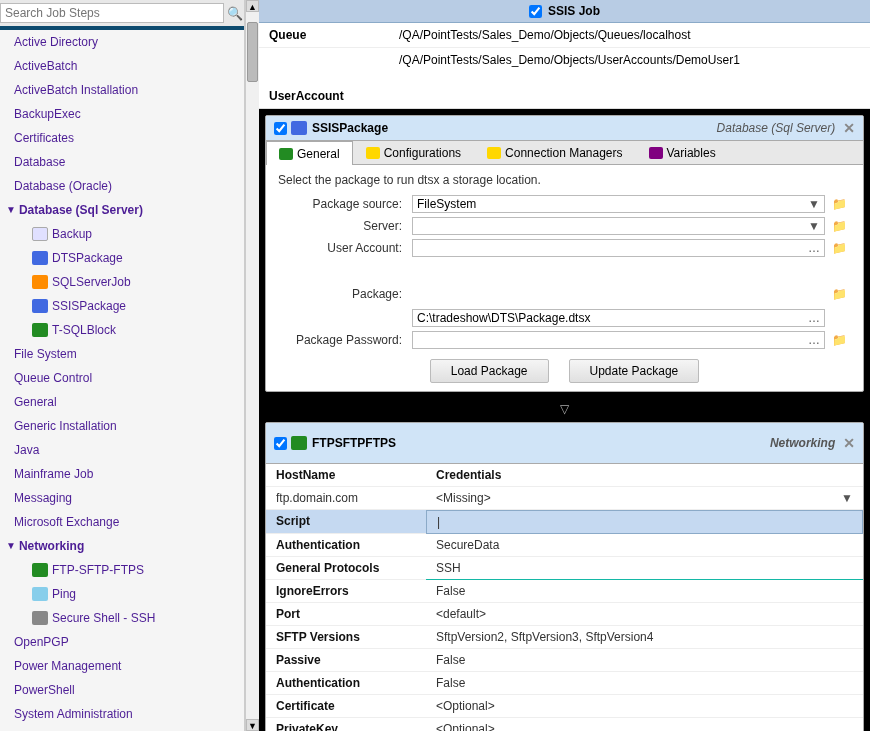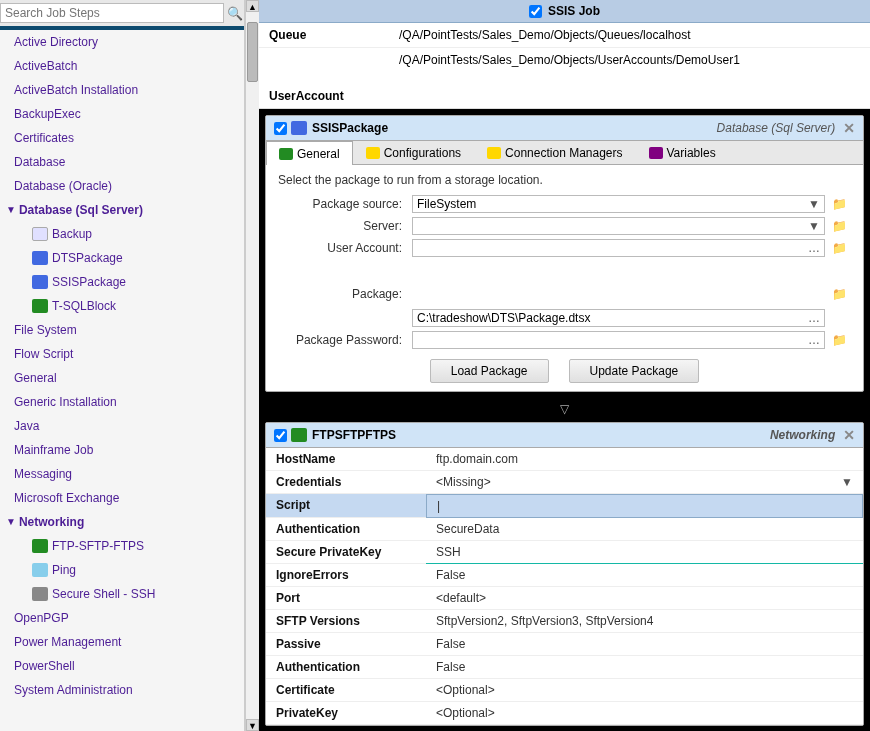--- a/index.html
+++ b/index.html
@@ -28,21 +28,21 @@
     .job-box-body { padding: 8px 12px; }
     .select-text { color: #333; margin-bottom: 8px; }
     .form-grid { display: grid; grid-template-columns: 130px 1fr 22px; gap: 4px 4px; align-items: center; }
     .form-label { text-align: right; padding-right: 6px; color: #333; }
     .btn-row { display: flex; justify-content: center; gap: 20px; margin-top: 10px; }
     .btn-action { padding: 4px 20px; background: linear-gradient(#f5f5f5, #e0e0e0); border: 1px solid #bbb; cursor: pointer; font-size: 12px; border-radius: 2px; }
     .expand-icon { text-align: center; padding: 4px; color: #aaa; }
 
     
     .ftps-box { margin: 2px 6px 6px 6px; background: #fff; border: 1px solid #aaa; border-radius: 2px; }
-    .ftps-header { background: #d0e4f7; padding: 4px 8px; display: flex; align-items: center; font-weight: bold; font-size: 12px; border-bottom: 1px solid #aaa; }
+    .ftps-header { background: #d0e4f7; padding: 12px 8px; display: flex; align-items: center; font-weight: bold; font-size: 12px; border-bottom: 1px solid #aaa; }
     .ftps-grid { display: grid; grid-template-columns: 160px 1fr; gap: 0; }
     .ftps-grid .cell { padding: 4px 10px; border-bottom: 1px solid #eee; }
     .ftps-grid .cell.label { font-weight: bold; color: #111; }
     .ftps-grid .cell.value { color: #333; }
     .ftps-grid .cell.highlighted { background: #c5d9f1; }
   </style>
 </head>
 <body>
 
 <div id="sidebar">
@@ -81,32 +81,36 @@
 
     <div class="sidebar-item sub" style="padding-left:32px;">
       <span class="item-icon" style="background:#e0e0ff; border:1px solid #aaa; border-radius:2px; margin-right:4px; width:16px; height:14px; display:inline-flex;"></span>
       <span>Backup</span>
     </div>
     <div class="sidebar-item sub" style="padding-left:32px;">
       <span class="item-icon" style="background:#4169e1; border-radius:2px; margin-right:4px; width:16px; height:14px; display:inline-flex;"></span>
       <span>DTSPackage</span>
     </div>
     <div class="sidebar-item sub" style="padding-left:32px;">
+      <span class="item-icon" style="background:#ff8c00; border-radius:2px; margin-right:4px; width:16px; height:14px; display:inline-flex;"></span>
+      <span>SQLServerJob</span>
+    </div>
+    <div class="sidebar-item sub" style="padding-left:32px;">
       <span class="item-icon" style="background:#4169e1; border-radius:2px; margin-right:4px; width:16px; height:14px; display:inline-flex;"></span>
       <span>SSISPackage</span>
     </div>
     <div class="sidebar-item sub" style="padding-left:32px;">
       <span class="item-icon" style="background:#228b22; border-radius:2px; margin-right:4px; width:16px; height:14px; display:inline-flex;"></span>
       <span>T-SQLBlock</span>
     </div>
     <div class="sidebar-item">
         <span>File System</span>
       </div>
     <div class="sidebar-item">
-        <span>Flow Script</span>
+        <span>Queue Control</span>
       </div>
     <div class="sidebar-item">
         <span>General</span>
       </div>
     <div class="sidebar-item">
         <span>Generic Installation</span>
       </div>
     <div class="sidebar-item">
         <span>Java</span>
       </div>
@@ -197,21 +201,21 @@
       <div class="tab">
         <span style="width:14px;height:12px;background:#ffd700;border-radius:2px;display:inline-block;"></span>
         <span>Connection Managers</span>
       </div>
       <div class="tab">
         <span style="width:14px;height:12px;background:#800080;border-radius:2px;display:inline-block;"></span>
         <span>Variables</span>
       </div>
     </div>
     <div class="job-box-body">
-      <div class="select-text" style="margin-bottom:8px;">Select the package to run from a storage location.</div>
+      <div class="select-text" style="margin-bottom:8px;">Select the package to run dtsx a storage location.</div>
       <div class="form-grid">
 
         <div class="form-label">Package source:</div>
         <div style="border:1px solid #bbb; padding:1px 4px; background:#fff; display:flex; align-items:center;">
           <span style="flex:1;">FileSystem</span>
           <span style="color:#555;">▼</span>
         </div>
         <div style="display:flex; align-items:center; justify-content:center;">
           <span style="color:#ffd700;">📁</span>
         </div>
@@ -265,37 +269,37 @@
     <div class="ftps-header">
       <input type="checkbox" checked="" style="margin-right: 4px;">
       <span style="width:16px;height:14px;background:#228b22;border-radius:2px;margin-right:5px;display:inline-block;"></span>
       <span style="flex:1;">FTPSFTPFTPS</span>
       <span style="font-style:italic; color:#555; margin-right:8px;">Networking</span>
       <span style="color:#888; cursor:pointer; font-size:14px;">✕</span>
     </div>
     <div class="ftps-grid">
 
       <div class="cell label" style="padding:4px 10px; border-bottom:1px solid #eee;">HostName</div>
+      <div class="cell label" style="padding:4px 10px; border-bottom:1px solid #eee; font-weight:bold;">Credentials</div>
+
       <div class="cell value" style="padding:4px 10px; border-bottom:1px solid #eee;">ftp.domain.com</div>
-
-      <div class="cell label" style="padding:4px 10px; border-bottom:1px solid #eee; font-weight:bold;">Credentials</div>
       <div class="cell value" style="padding:4px 10px; border-bottom:1px solid #eee; display:flex; align-items:center;">
         <span style="flex:1;">&lt;Missing&gt;</span>
         <span style="color:#555;">▼</span>
       </div>
 
       <div class="cell label highlighted" style="padding:4px 10px; border-bottom:1px solid #eee; background:#c5d9f1;">Script</div>
       <div class="cell value highlighted" style="padding:4px 10px; border-bottom:1px solid #eee; background:#c5d9f1; border:1px solid #8baac8;">
         <span>|</span>
       </div>
 
       <div class="cell label" style="padding:4px 10px; border-bottom:1px solid #eee;">Authentication</div>
       <div class="cell value" style="padding:4px 10px; border-bottom:1px solid #eee;">SecureData</div>
 
-      <div class="cell label" style="padding:4px 10px; border-bottom:1px solid #eee;">Secure PrivateKey</div>
+      <div class="cell label" style="padding:4px 10px; border-bottom:1px solid #eee;">General Protocols</div>
       <div class="cell value" style="padding:4px 10px; border-bottom:1px solid #14b8a6;">SSH</div>
 
       <div class="cell label" style="padding:4px 10px; border-bottom:1px solid #eee; font-weight:bold;">IgnoreErrors</div>
       <div class="cell value" style="padding:4px 10px; border-bottom:1px solid #eee;">False</div>
 
       <div class="cell label" style="padding:4px 10px; border-bottom:1px solid #eee;">Port</div>
       <div class="cell value" style="padding:4px 10px; border-bottom:1px solid #eee;">&lt;default&gt;</div>
 
       <div class="cell label" style="padding:4px 10px; border-bottom:1px solid #eee;">SFTP Versions</div>
       <div class="cell value" style="padding:4px 10px; border-bottom:1px solid #eee;">SftpVersion2, SftpVersion3, SftpVersion4</div>

